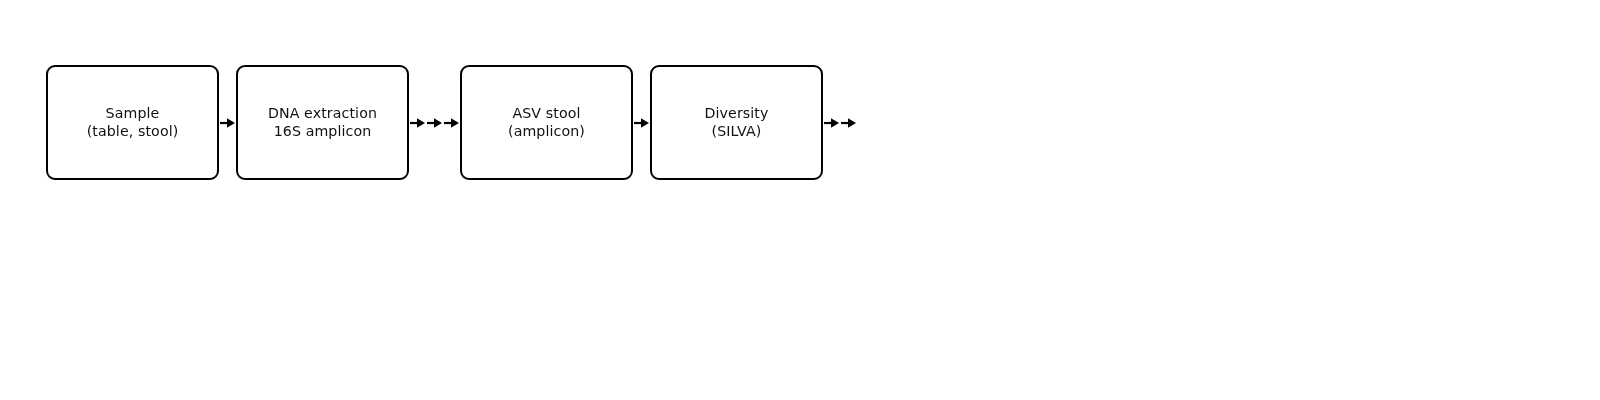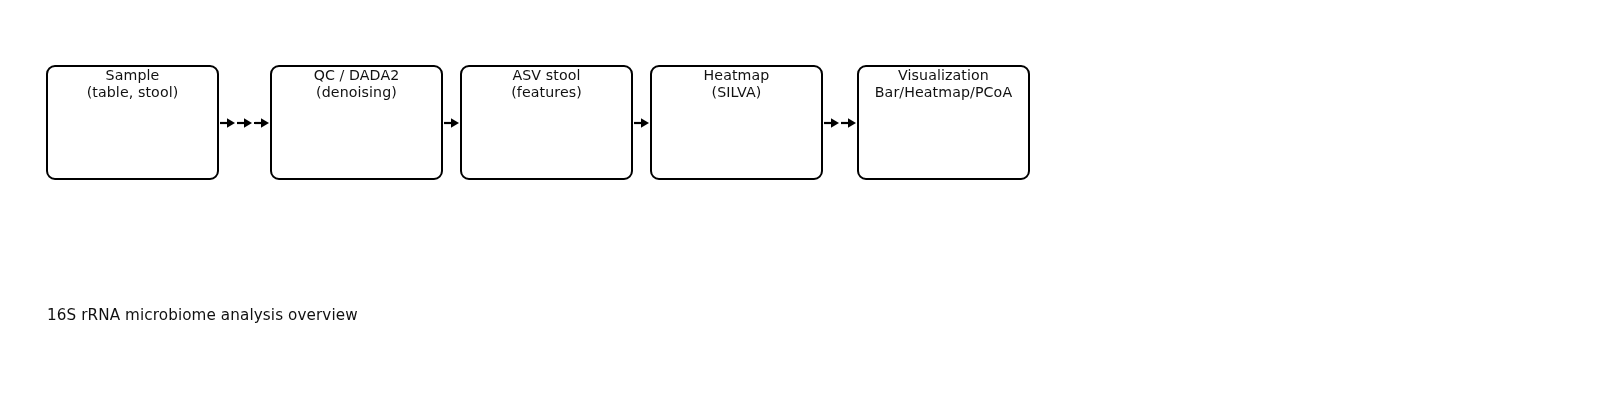--- a/index.html
+++ b/index.html
@@ -40,20 +40,21 @@
     flex: 0 0 173px;
     width: 173px;
     height: 115px;
     box-sizing: border-box;
     border: 2.6px solid #000000;
     border-radius: 9px;
     background: #ffffff;
     display: flex;
     flex-direction: column;
     align-items: center;
+    justify-content: center;
     text-align: center;
     line-height: 1.22;
   }
 
   .node-line {
     display: block;
     font-size: 14.2px;
     color: #111111;
     white-space: nowrap;
     letter-spacing: 0.1px;
@@ -93,76 +94,71 @@
       <span class="node-line">Sample</span>
       <span class="node-line">(table, stool)</span>
     </div>
     <div class="connector">
       <svg width="17" height="14" viewBox="0 0 17 14" aria-hidden="true">
         <line x1="1" y1="7" x2="10" y2="7" stroke="#000000" stroke-width="2.2"></line>
         <polygon points="8,2.2 16,7 8,11.8" fill="#000000"></polygon>
       </svg>
     </div>
 
+    <div class="node">
+      <span class="node-line">DNA extraction</span>
+      <span class="node-line">16S amplicon</span>
+    </div>
+    <div class="connector">
+      <svg width="17" height="14" viewBox="0 0 17 14" aria-hidden="true">
+        <line x1="1" y1="7" x2="10" y2="7" stroke="#000000" stroke-width="2.2"></line>
+        <polygon points="8,2.2 16,7 8,11.8" fill="#000000"></polygon>
+      </svg>
+    </div>
+
     <div class="connector">
       <svg width="17" height="14" viewBox="0 0 17 14" aria-hidden="true">
         <line x1="1" y1="7" x2="10" y2="7" stroke="#000000" stroke-width="2.2"></line>
         <polygon points="8,2.2 16,7 8,11.8" fill="#000000"></polygon>
       </svg>
     </div>
 
     <div class="connector">
       <svg width="17" height="14" viewBox="0 0 17 14" aria-hidden="true">
         <line x1="1" y1="7" x2="10" y2="7" stroke="#000000" stroke-width="2.2"></line>
         <polygon points="8,2.2 16,7 8,11.8" fill="#000000"></polygon>
       </svg>
     </div>
 
     <div class="node">
-      <span class="node-line">QC / DADA2</span>
-      <span class="node-line">(denoising)</span>
+      <span class="node-line">ASV stool</span>
+      <span class="node-line">(amplicon)</span>
     </div>
     <div class="connector">
       <svg width="17" height="14" viewBox="0 0 17 14" aria-hidden="true">
         <line x1="1" y1="7" x2="10" y2="7" stroke="#000000" stroke-width="2.2"></line>
         <polygon points="8,2.2 16,7 8,11.8" fill="#000000"></polygon>
       </svg>
     </div>
 
     <div class="node">
-      <span class="node-line">ASV stool</span>
-      <span class="node-line">(features)</span>
-    </div>
-    <div class="connector">
-      <svg width="17" height="14" viewBox="0 0 17 14" aria-hidden="true">
-        <line x1="1" y1="7" x2="10" y2="7" stroke="#000000" stroke-width="2.2"></line>
-        <polygon points="8,2.2 16,7 8,11.8" fill="#000000"></polygon>
-      </svg>
-    </div>
-
-    <div class="node">
-      <span class="node-line">Heatmap</span>
+      <span class="node-line">Diversity</span>
       <span class="node-line">(SILVA)</span>
     </div>
     <div class="connector">
       <svg width="17" height="14" viewBox="0 0 17 14" aria-hidden="true">
         <line x1="1" y1="7" x2="10" y2="7" stroke="#000000" stroke-width="2.2"></line>
         <polygon points="8,2.2 16,7 8,11.8" fill="#000000"></polygon>
       </svg>
     </div>
 
     <div class="connector">
       <svg width="17" height="14" viewBox="0 0 17 14" aria-hidden="true">
         <line x1="1" y1="7" x2="10" y2="7" stroke="#000000" stroke-width="2.2"></line>
         <polygon points="8,2.2 16,7 8,11.8" fill="#000000"></polygon>
       </svg>
     </div>
 
-    <div class="node">
-      <span class="node-line">Visualization</span>
-      <span class="node-line">Bar/Heatmap/PCoA</span>
-    </div>
 
   </div>
 
-  <div id="caption">16S rRNA microbiome analysis overview</div>
 
 </div>
 
 </body></html>

